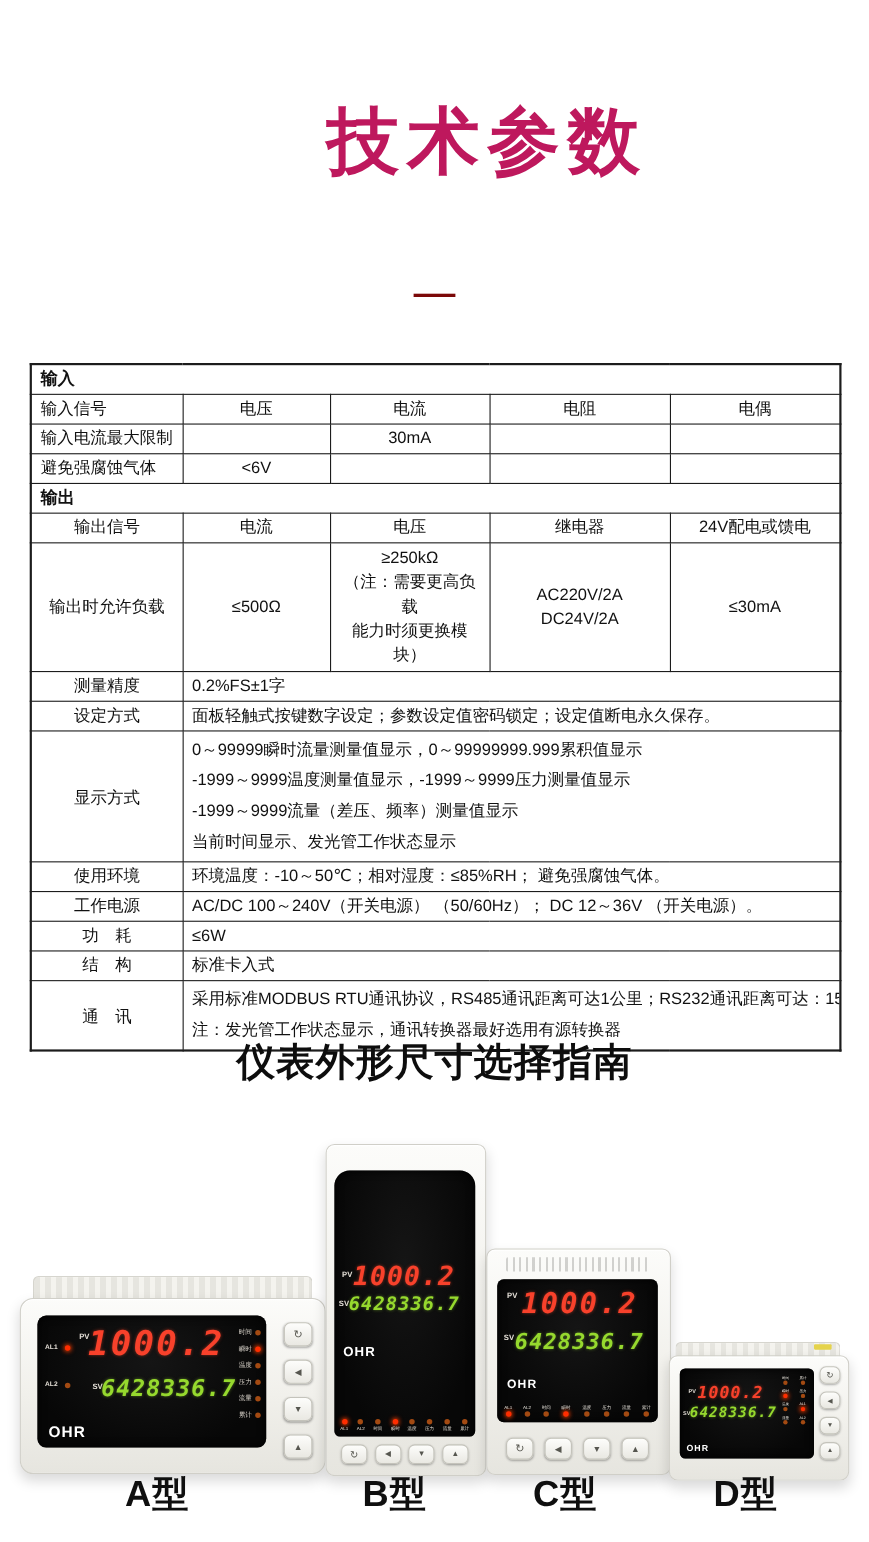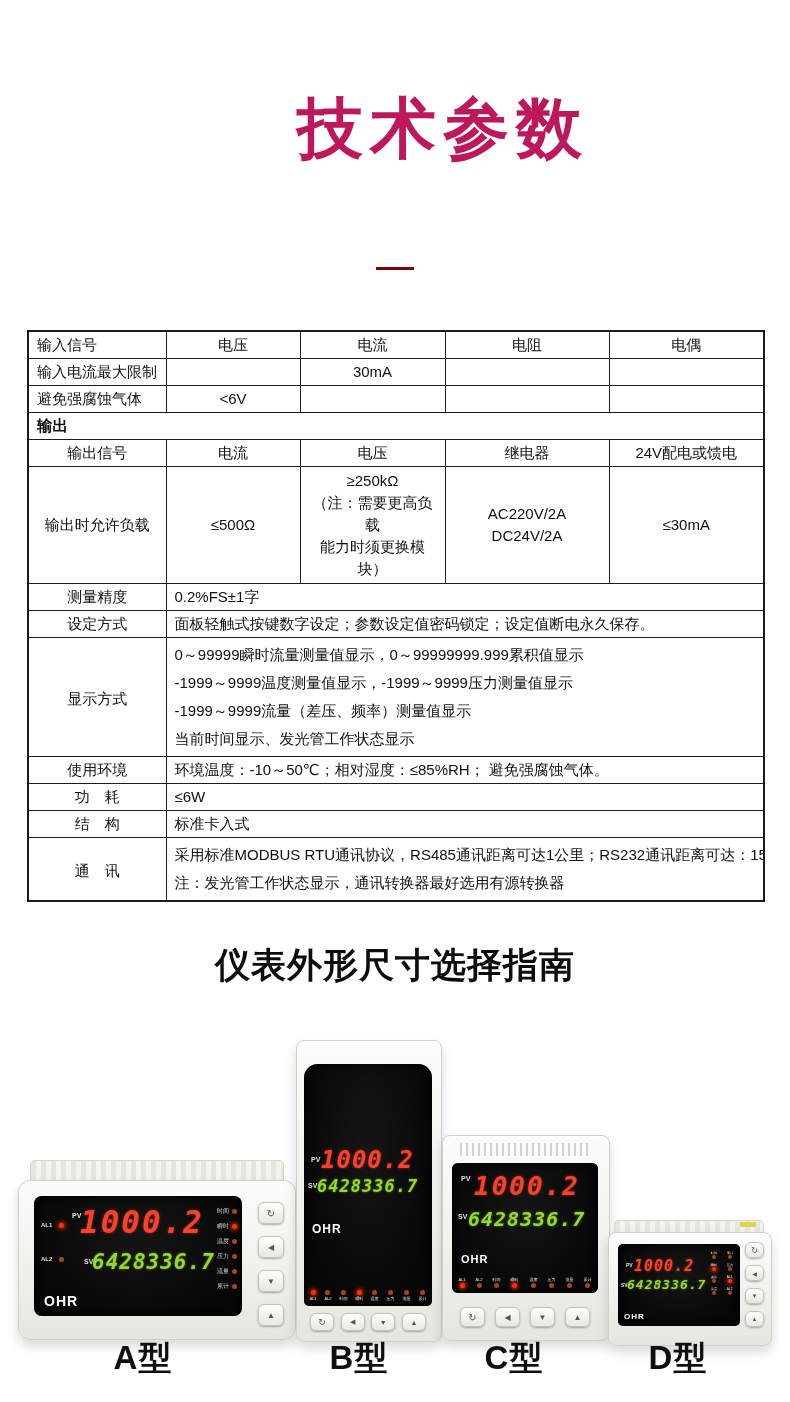--- a/index.html
+++ b/index.html
@@ -75,20 +75,23 @@
     <table class="spec">
       <colgroup>
           <col style="width:138px">
           <col style="width:134px">
           <col style="width:145px">
           <col style="width:164px">
           <col style="width:155px">
         </colgroup>
 
       <tbody>
+          <tr>
+            <td class="sec" colspan="5">输入</td>
+          </tr>
       <tr>
         <td>输入信号</td>
         <td class="c">电压</td>
         <td class="c">电流</td>
         <td class="c">电阻</td>
         <td class="c">电偶</td>
       </tr>
       <tr>
         <td>输入电流最大限制</td>
         <td class="c"></td>
@@ -150,20 +153,24 @@
             <div>-1999～9999流量（差压、频率）测量值显示</div>
             <div>当前时间显示、发光管工作状态显示</div>
           </div>
         </td>
       </tr>
       <tr>
         <td class="c">使用环境</td>
         <td colspan="4">环境温度：-10～50℃；相对湿度：≤85%RH； 避免强腐蚀气体。</td>
       </tr>
       <tr>
+        <td class="c">工作电源</td>
+        <td colspan="4">AC/DC 100～240V（开关电源） （50/60Hz）； DC 12～36V （开关电源）。</td>
+      </tr>
+      <tr>
         <td class="c">功　耗</td>
         <td colspan="4">≤6W</td>
       </tr>
       <tr>
         <td class="c">结　构</td>
         <td colspan="4">标准卡入式</td>
       </tr>
       <tr>
         <td class="c vtop" style="padding-top:6px">通　讯</td>
         <td colspan="4">

